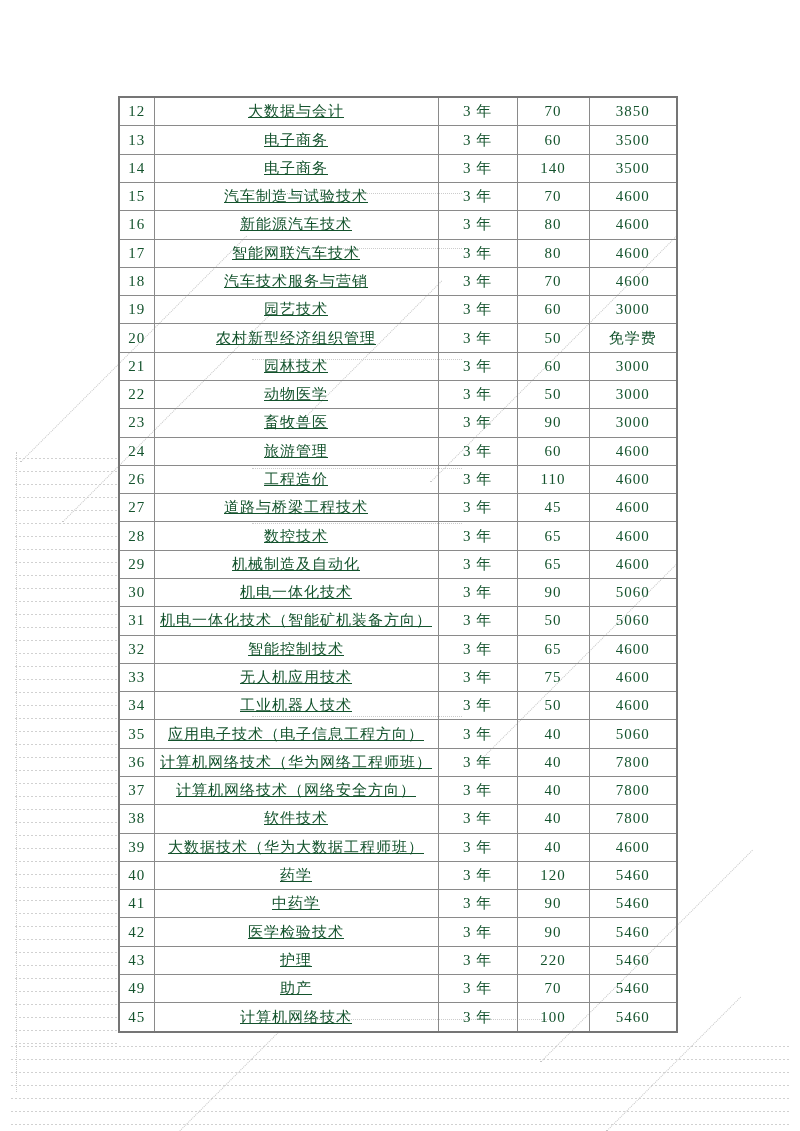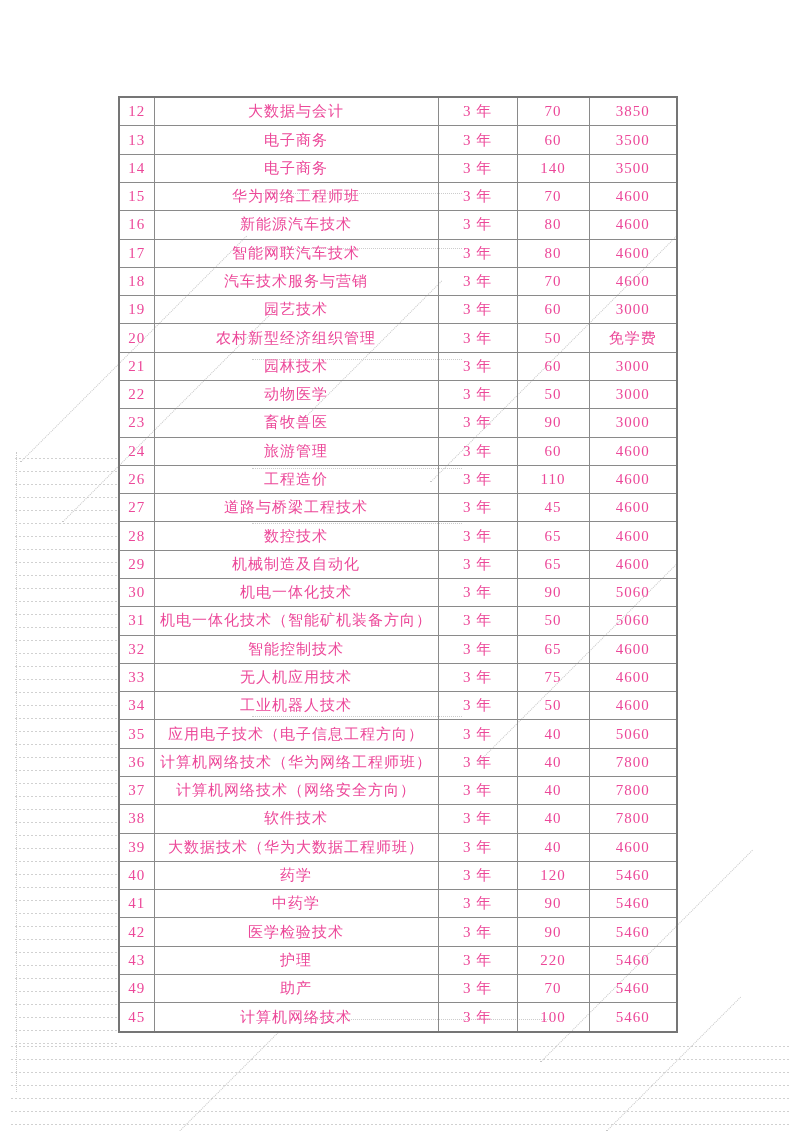--- a/index.html
+++ b/index.html
@@ -2,21 +2,21 @@
 <html><head>
 <meta charset="utf-8">
 <style>
   html,body{margin:0;padding:0;background:#e9e9e9;}
   .page{
     position:relative;
     width:800px;height:1131px;
     background:#ffffff;
     overflow:hidden;
     font-family:"Liberation Serif","DejaVu Serif",serif;
-    color:#ec4899;
+    color:#14532d;
   }
   
   .wm{position:absolute;z-index:0;}
   .wm-comb{
     background-image:radial-gradient(circle,#c9c9c9 0.8px,transparent 1.1px);
     background-size:4px 13px;
     opacity:.85;
   }
   .wm-left{left:14px;top:452px;width:103px;height:600px;}
   .wm-bottom{left:10px;top:1040px;width:780px;height:91px;}
@@ -51,21 +51,21 @@
   table.doc td{
     border:1px solid #8a8a8a;
     text-align:center;
     vertical-align:middle;
     padding:0;
     font-size:15px;
     letter-spacing:1px;
     white-space:nowrap;
     overflow:hidden;
   }
-  td.c-major{font-size:14px;letter-spacing:2px;}
+  td.c-major{font-size:14px;letter-spacing:2px;text-decoration:underline;}
   col.c1{width:35px;}
   col.c2{width:284px;}
   col.c3{width:79px;}
   col.c4{width:72px;}
   col.c5{width:88px;}
 </style>
 </head>
 <body>
 
 <div class="page">
@@ -120,21 +120,21 @@
         <tr>
           <td class="c-no">14</td>
           <td class="c-major">电子商务</td>
           <td class="c-dur">3 年</td>
           <td class="c-cnt">140</td>
           <td class="c-fee">3500</td>
         </tr>
 
         <tr>
           <td class="c-no">15</td>
-          <td class="c-major">华为网络工程师班</td>
+          <td class="c-major">汽车制造与试验技术</td>
           <td class="c-dur">3 年</td>
           <td class="c-cnt">70</td>
           <td class="c-fee">4600</td>
         </tr>
 
         <tr>
           <td class="c-no">16</td>
           <td class="c-major">新能源汽车技术</td>
           <td class="c-dur">3 年</td>
           <td class="c-cnt">80</td>

